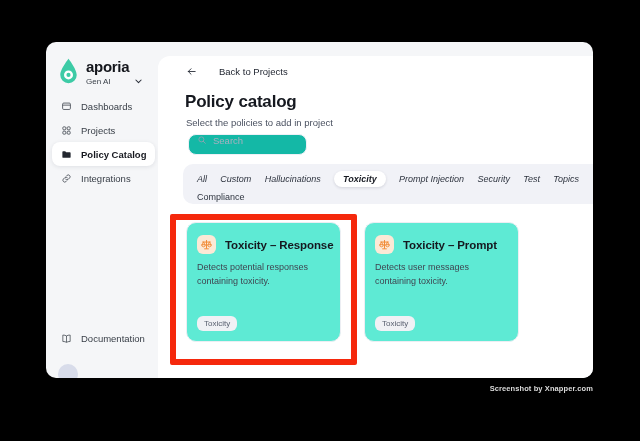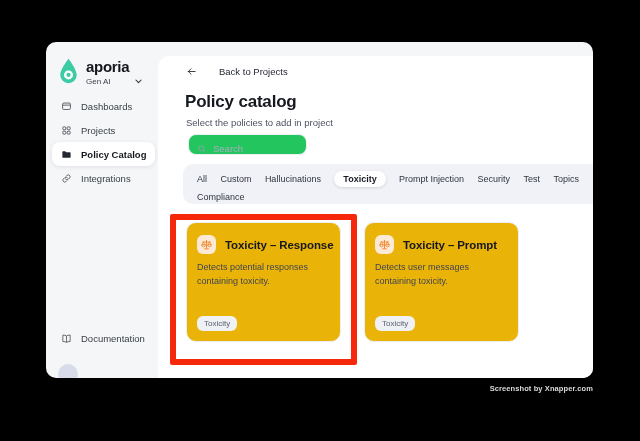--- a/index.html
+++ b/index.html
@@ -41,47 +41,47 @@
     background: #FFFFFF; border-radius: 12px 0 0 0;
   }
   .back-link { position: absolute; left: 28px; top: 10px; display: flex; align-items: center; gap: 22px; cursor: pointer; }
   .back-link svg { width: 11px; height: 11px; }
   .back-label { font-size: 9.5px; color: #232833; font-weight: 500; }
   .page-title { position: absolute; left: 27px; top: 36px; font-size: 17px; font-weight: bold; color: #15181F; letter-spacing: -0.2px; }
   .page-subtitle { position: absolute; left: 28px; top: 61px; font-size: 9.5px; color: #4A5160; }
 
   .search-box {
     position: absolute; left: 30px; top: 78px; width: 119px; height: 21px;
-    background: #22c55e; border: 1px solid #EEF0F6; border-radius: 8px;
-    display: flex; align-items: flex-end; gap: 6px; padding: 0 8px;
+    background: #14b8a6; border: 1px solid #EEF0F6; border-radius: 8px;
+    display: flex; align-items: flex-start; gap: 6px; padding: 0 8px;
   }
   .search-box svg { width: 10px; height: 10px; flex: 0 0 auto; }
   .search-box input {
     border: none; outline: none; background: transparent; width: 100%;
     font-size: 9.5px; color: #3A4049; font-family: "Liberation Sans", sans-serif;
   }
   .search-box input::placeholder { color: #A9B0C0; }
 
   
   .tabs {
     position: absolute; left: 25px; top: 108px; right: 0; height: 40px;
     background: #F1F2F7; border-radius: 10px 0 0 10px; padding: 6px 14px 0 14px;
   }
-  .tabs-row1 { display: flex; justify-content: space-between; align-items: center; height: 17px; }
+  .tabs-row1 { display: flex; justify-content: space-between; align-items: center; height: 17px; font-style: italic; }
   .tabs-row2 { display: flex; align-items: center; height: 17px; margin-top: 1px; }
   .tab { font-size: 9px; color: #2F3540; white-space: nowrap; cursor: pointer; padding: 3px 0; }
   .tab.active {
     background: #FFFFFF; font-weight: bold; color: #181B23;
     padding: 3px 9px; border-radius: 20px; box-shadow: 0 1px 3px rgba(25,30,55,0.14);
   }
 
   
   .cards { position: absolute; left: 28px; top: 166px; display: flex; gap: 23px; }
   .card {
-    position: relative; width: 155px; height: 120px; background: #eab308;
+    position: relative; width: 155px; height: 120px; background: #5eead4;
     border: 1px solid #ECEEF3; border-radius: 10px; padding: 12px 10px; cursor: pointer;
   }
   .card-head { display: flex; align-items: center; gap: 9px; white-space: nowrap; }
   .card-icon {
     width: 19px; height: 19px; border-radius: 6px; background: #FCE9D6;
     display: flex; align-items: center; justify-content: center; flex: 0 0 auto;
   }
   .card-icon svg { width: 13px; height: 13px; }
   .card-title { font-size: 11.5px; font-weight: bold; color: #15181F; letter-spacing: -0.1px; }
   .card-desc { margin-top: 6px; font-size: 9px; line-height: 14px; color: #3F4551; width: 135px; }

